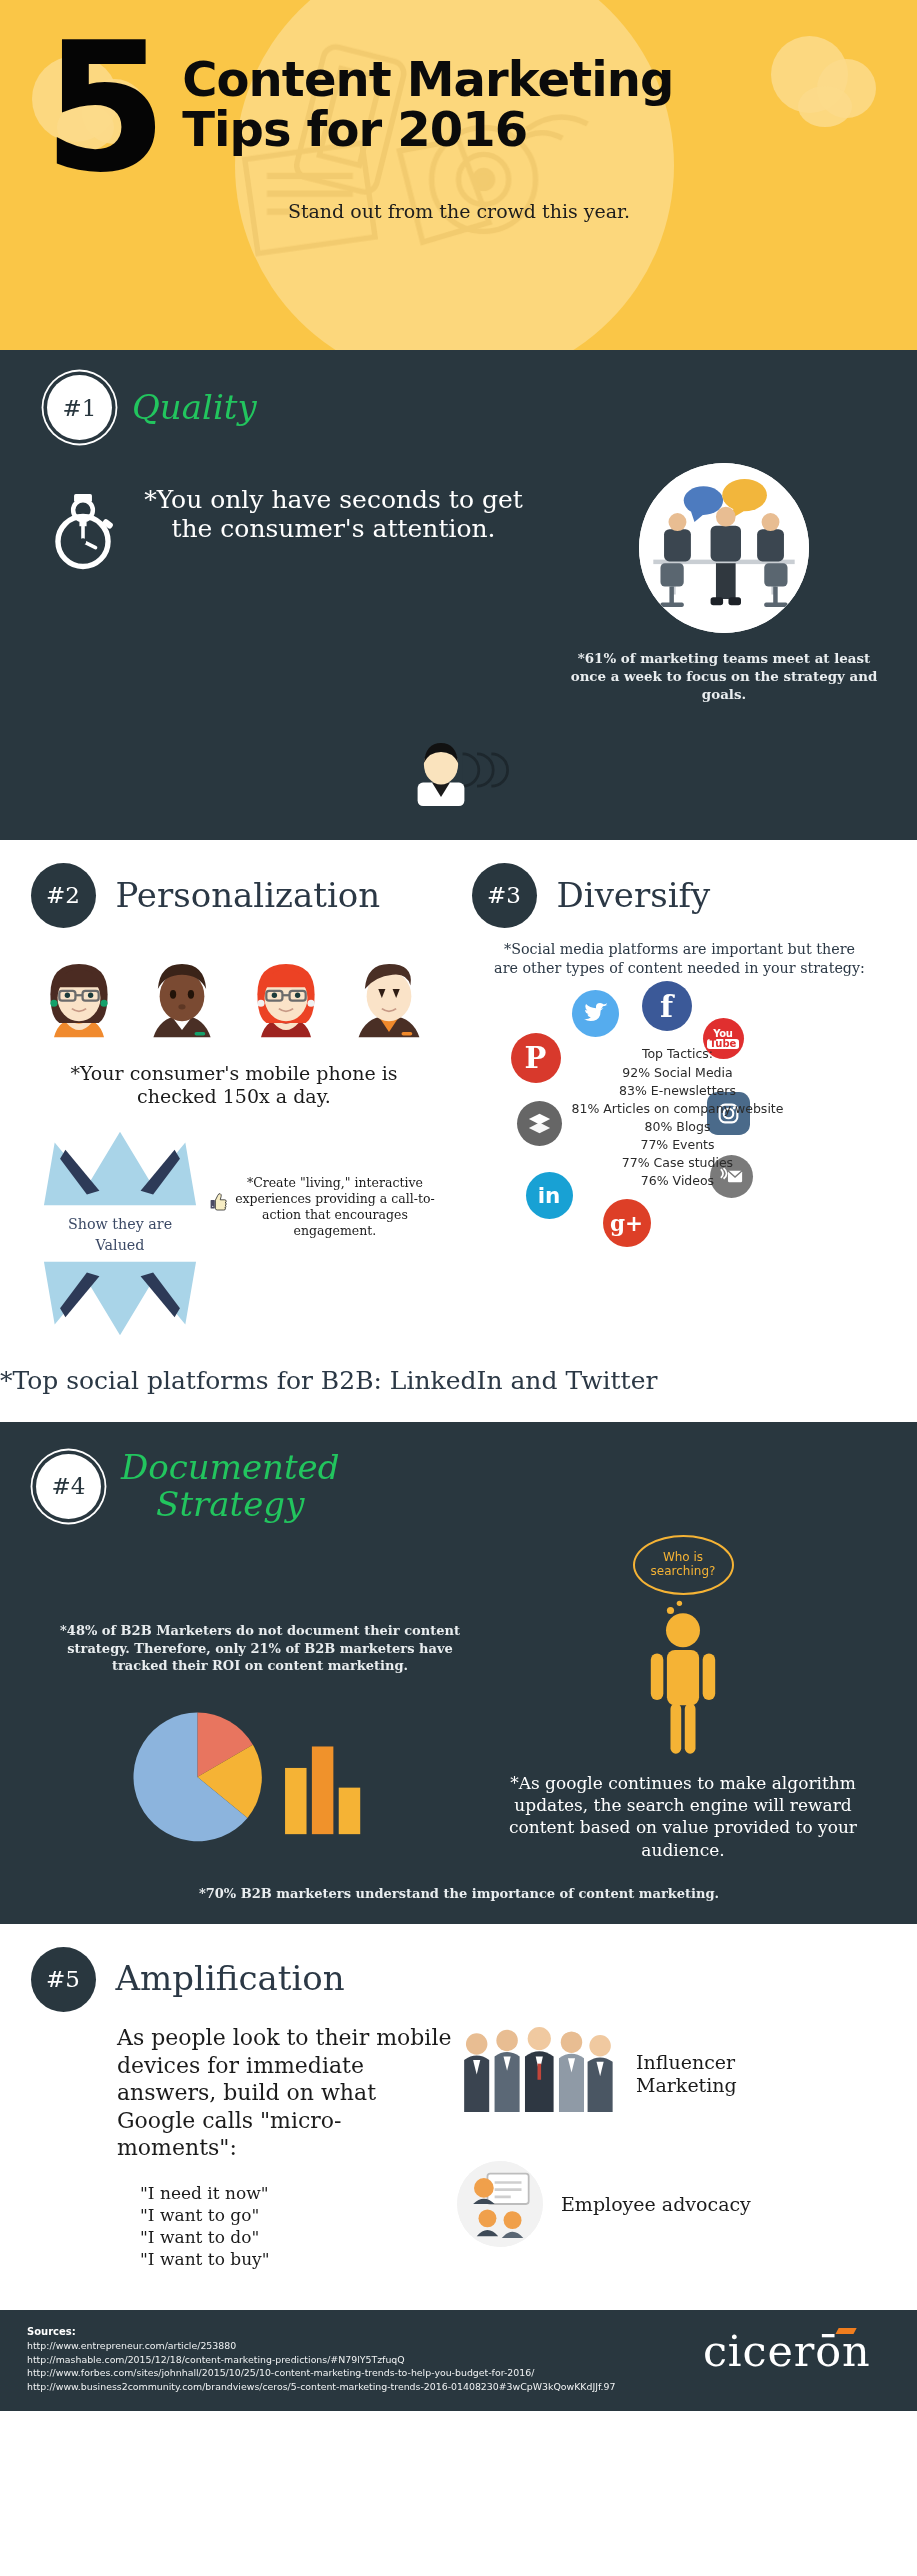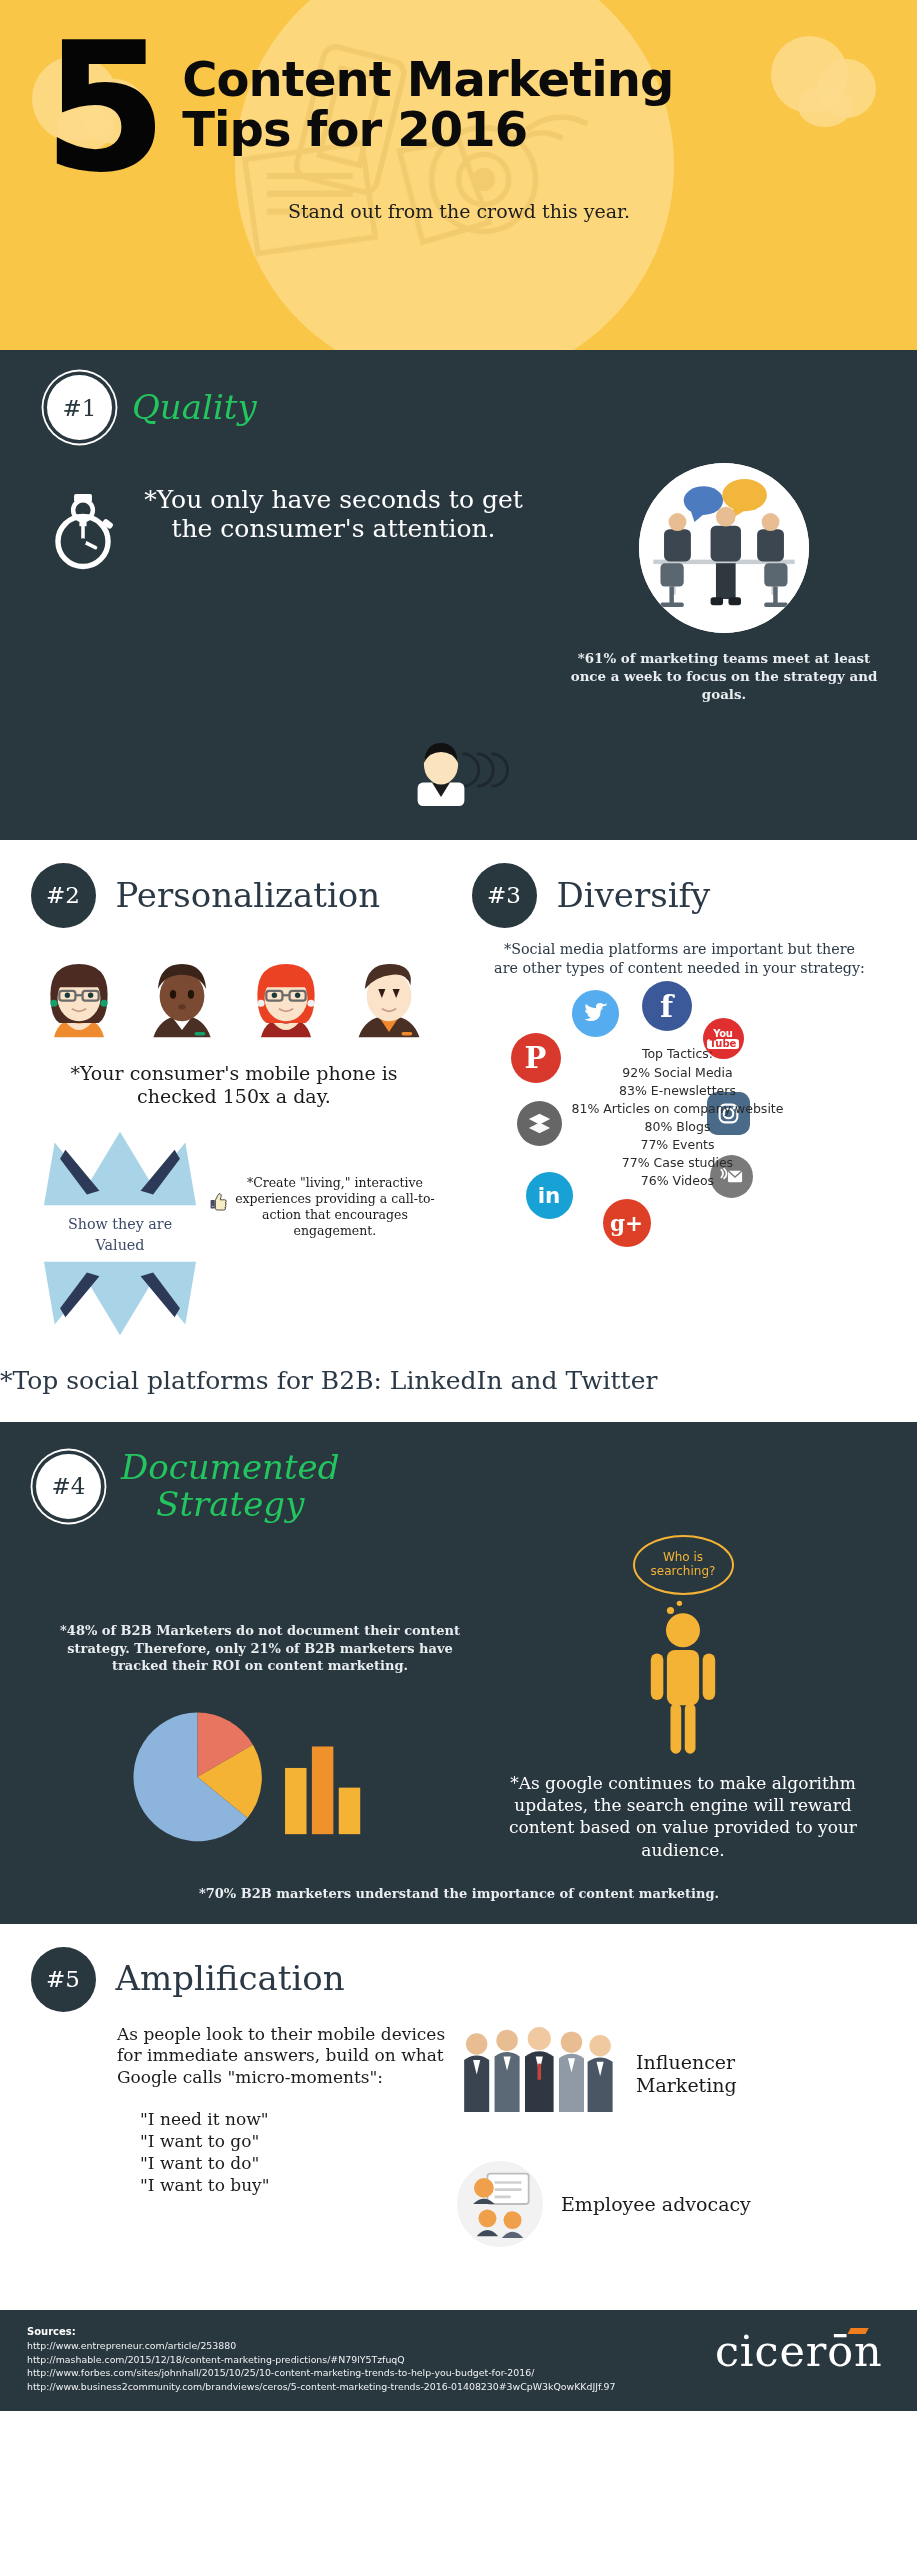--- a/index.html
+++ b/index.html
@@ -323,21 +323,21 @@
     margin-top: 25px;
   }
 
   
   .s5 { padding: 23px 0 25px 0; }
   .s5-head { padding-left: 30.5px; }
   .s5-body { display: flex; padding: 0 36px; margin-top: 12.5px; }
   .s5-left { width: 421px; padding-left: 81px; box-sizing: border-box; }
   .s5-para {
     font-family: "DejaVu Serif", serif;
-    font-size: 17px;
+    font-size: 22px;
     line-height: 1.25;
     color: #1b1b1b;
   }
   .s5-quotes {
     font-family: "DejaVu Serif", serif;
     font-size: 17px;
     line-height: 1.3;
     color: #1b1b1b;
     margin-top: 20px;
     padding-left: 23px;
@@ -353,21 +353,21 @@
   }
   .adv-circle {
     width: 86px; height: 86px; border-radius: 50%;
     background: #f2f2f2; position: relative; overflow: hidden;
     flex: 0 0 auto;
   }
 
   
   .footer {
     background: #29373f;
-    padding: 16px 21px 18px 27px;
+    padding: 16px 33px 18px 27px;
     display: flex;
     justify-content: space-between;
     align-items: flex-start;
     min-height: 90px;
     box-sizing: border-box;
   }
   .src-title {
     font-family: "DejaVu Sans", sans-serif;
     font-size: 10px;
     font-weight: bold;

